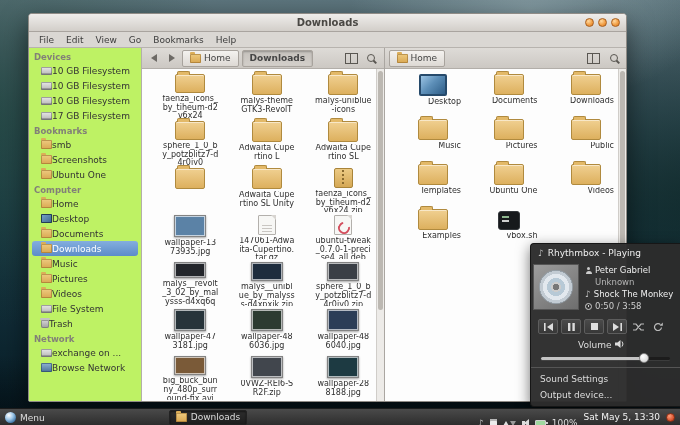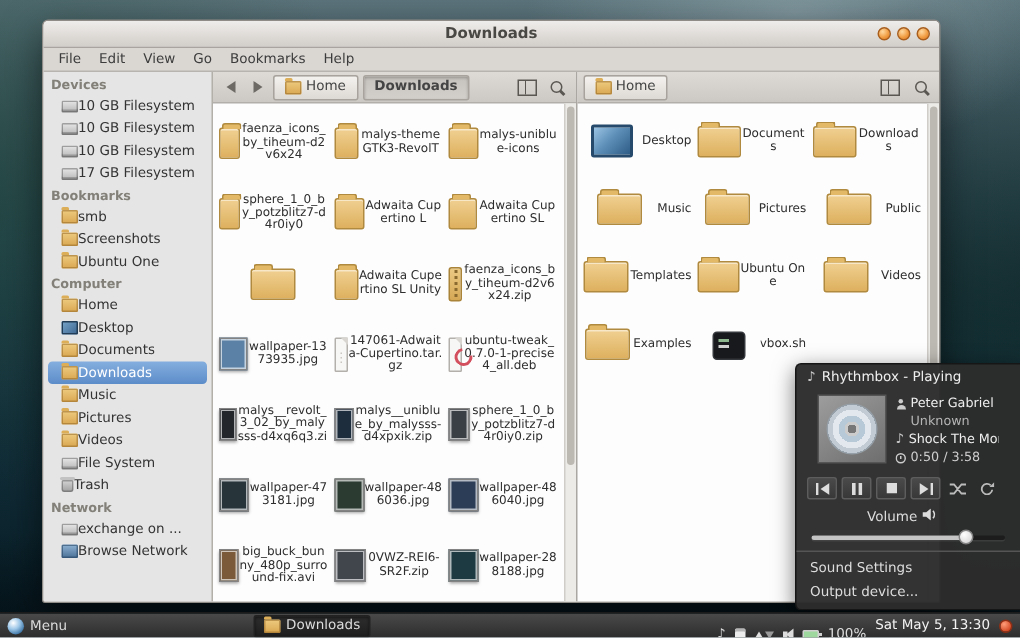--- a/index.html
+++ b/index.html
@@ -22,21 +22,21 @@
   .title{text-align:center;font-size:10px;font-weight:bold;color:#4a4844;line-height:17px;}
   .dots{position:absolute;right:6px;top:4px;display:flex;gap:4px;}
   .dot{width:9px;height:9px;border-radius:50%;border:1px solid #a85f1e;box-sizing:border-box;
     background:radial-gradient(circle at 35% 30%,#ffd9a0,#f09a3e 60%,#d9772a);}
   .menubar{height:15px;flex:none;display:flex;align-items:center;padding:0 4px;
     background:#dad7d3;border-bottom:1px solid #b7b3ae;}
   .menu-item{padding:0 6px;font-size:9px;color:#3c3c3c;}
   .main{flex:1;display:flex;min-height:0;}
 
   
-  .sidebar{width:112px;flex:none;background:#e5e5e5;border-right:1px solid #b3afa9;overflow:hidden;padding-top:1px;font-size:9px;}
+  .sidebar{width:112px;flex:none;background:#bef264;border-right:1px solid #b3afa9;overflow:hidden;padding-top:1px;font-size:9px;}
   .side-header{font-size:8.5px;font-weight:bold;color:#828078;padding:3px 5px 1px;}
   .side-item{display:flex;align-items:center;gap:0;padding:1px 4px 1px 12px;color:#333;height:13px;white-space:nowrap;overflow:hidden;}
   .side-item.selected{background:linear-gradient(#84aede,#5c8cc9);color:#fff;border-radius:3px;margin:0 3px;padding-left:9px;}
   .side-label{overflow:hidden;text-overflow:ellipsis;}
 
   
   .mini{width:11px;height:9px;position:relative;display:inline-block;flex:none;}
   .mini.t-folder,.mini.t-home{background:linear-gradient(#eecb80,#d9a751);border-radius:1px;box-shadow:inset 0 0 0 1px rgba(150,105,40,.55);}
   .mini.t-folder::before,.mini.t-home::before{content:"";position:absolute;top:-2px;left:0;width:5px;height:2px;background:#dcae58;border-radius:1px 1px 0 0;}
   .mini.t-drive{height:8px;margin-top:1px;background:linear-gradient(#e8e8e8,#b5b5b5);border-radius:1px;
@@ -60,21 +60,21 @@
   .spacer{flex:1;}
   .tool-icon{width:17px;height:15px;display:flex;align-items:center;justify-content:center;}
   .split-glyph{width:11px;height:9px;border:1px solid #5a5752;display:block;
     background:linear-gradient(90deg,transparent 4px,#5a5752 4px,#5a5752 5px,transparent 5px);}
   .search-glyph{width:6px;height:6px;border:1.5px solid #5a5752;border-radius:50%;position:relative;display:block;}
   .search-glyph::after{content:"";position:absolute;width:4px;height:1.5px;background:#5a5752;transform:rotate(45deg);right:-3px;bottom:-1px;}
 
   
   .grid{flex:1;display:grid;grid-template-columns:repeat(3,1fr);grid-auto-rows:47px;padding:2px 10px 0 2px;overflow:hidden;}
   .right-pane .grid{grid-auto-rows:45px;}
-  .cell{display:flex;flex-direction:row;align-items:center;padding:1px 2px 0;overflow:hidden;}
+  .cell{display:flex;flex-direction:column;align-items:flex-end;padding:1px 2px 0;overflow:hidden;margin-left:16px;}
   .cell-label{font-size:8px;line-height:1.12;text-align:center;color:#2e2e2e;word-break:break-all;max-height:27px;overflow:hidden;}
   .icon{display:block;position:relative;margin:2px auto 2px;box-sizing:border-box;}
   .icon.t-folder{width:30px;height:21px;background:linear-gradient(#f0d091,#ddb05e);border:1px solid #b08a3e;border-radius:2px;box-shadow:inset 0 1px 0 rgba(255,255,255,.5);}
   .icon.t-folder::before{content:"";position:absolute;top:-4px;left:1px;width:11px;height:3px;background:#e3b968;border:1px solid #b08a3e;border-bottom:none;border-radius:2px 2px 0 0;}
   .icon.t-archive{width:19px;height:23px;background:linear-gradient(#ecca84,#d5a855);border:1px solid #a98439;border-radius:2px;}
   .icon.t-archive::after{content:"";position:absolute;left:50%;margin-left:-1px;top:1px;bottom:1px;width:2px;
     background:repeating-linear-gradient(180deg,#8a6a2e 0 2px,rgba(0,0,0,0) 2px 4px);}
   .icon.t-tarball,.icon.t-deb{width:18px;height:23px;background:#f7f7f5;border:1px solid #b3b0ac;border-radius:1px;}
   .icon.t-tarball::before,.icon.t-deb::before{content:"";position:absolute;top:-1px;right:-1px;width:0;height:0;
     border-top:5px solid #d8d5d1;border-left:5px solid transparent;}
@@ -91,21 +91,21 @@
   .sb-thumb{position:absolute;left:1px;right:1px;top:2px;border-radius:3px;background:#bcb8b2;}
   .left-pane .sb-thumb{height:72%;}
   .right-pane .sb-thumb{height:55%;}
 
   
   .rb{position:absolute;right:0;bottom:18px;width:149px;z-index:40;padding-bottom:3px;
     background:rgba(44,44,44,.97);border:1px solid #161616;border-right:none;border-radius:4px 0 0 4px;
     color:#ddd;font-size:9px;box-shadow:0 4px 14px rgba(0,0,0,.55);}
   .rb-header{display:flex;align-items:center;gap:4px;padding:4px 7px 3px;color:#efefef;}
   .note-icon::before{content:"♪";font-size:9px;color:#ccc;}
-  .rb-body{display:flex;gap:6px;padding:3px 14px;}
+  .rb-body{display:flex;gap:6px;padding:3px 2px;}
   .album{width:44px;height:44px;flex:none;background:linear-gradient(145deg,#9d9d9d,#6e6e6e);border:1px solid #555;
     display:flex;align-items:center;justify-content:center;}
   .cd{width:34px;height:34px;border-radius:50%;
     background:radial-gradient(circle at 50% 50%, #777 0 3px, #ccc 3px 5px, #b7c9d6 5px 9px, #e2e8ee 9px 13px, #c2cbd3 13px 16px, #959fa7 16px 17px);}
   .meta{display:flex;flex-direction:column;gap:2px;min-width:0;padding-top:1px;}
   .meta-row{display:flex;align-items:center;gap:3px;white-space:nowrap;overflow:hidden;font-size:8.5px;color:#eee;}
   .meta-row.album-name{color:#b5b5b5;padding-left:10px;}
   .meta-row.time-row{color:#cfcfcf;}
   .person-icon{width:7px;height:7px;position:relative;flex:none;}
   .person-icon::before{content:"";position:absolute;top:0;left:2px;width:3px;height:3px;border-radius:50%;background:#ccc;}

